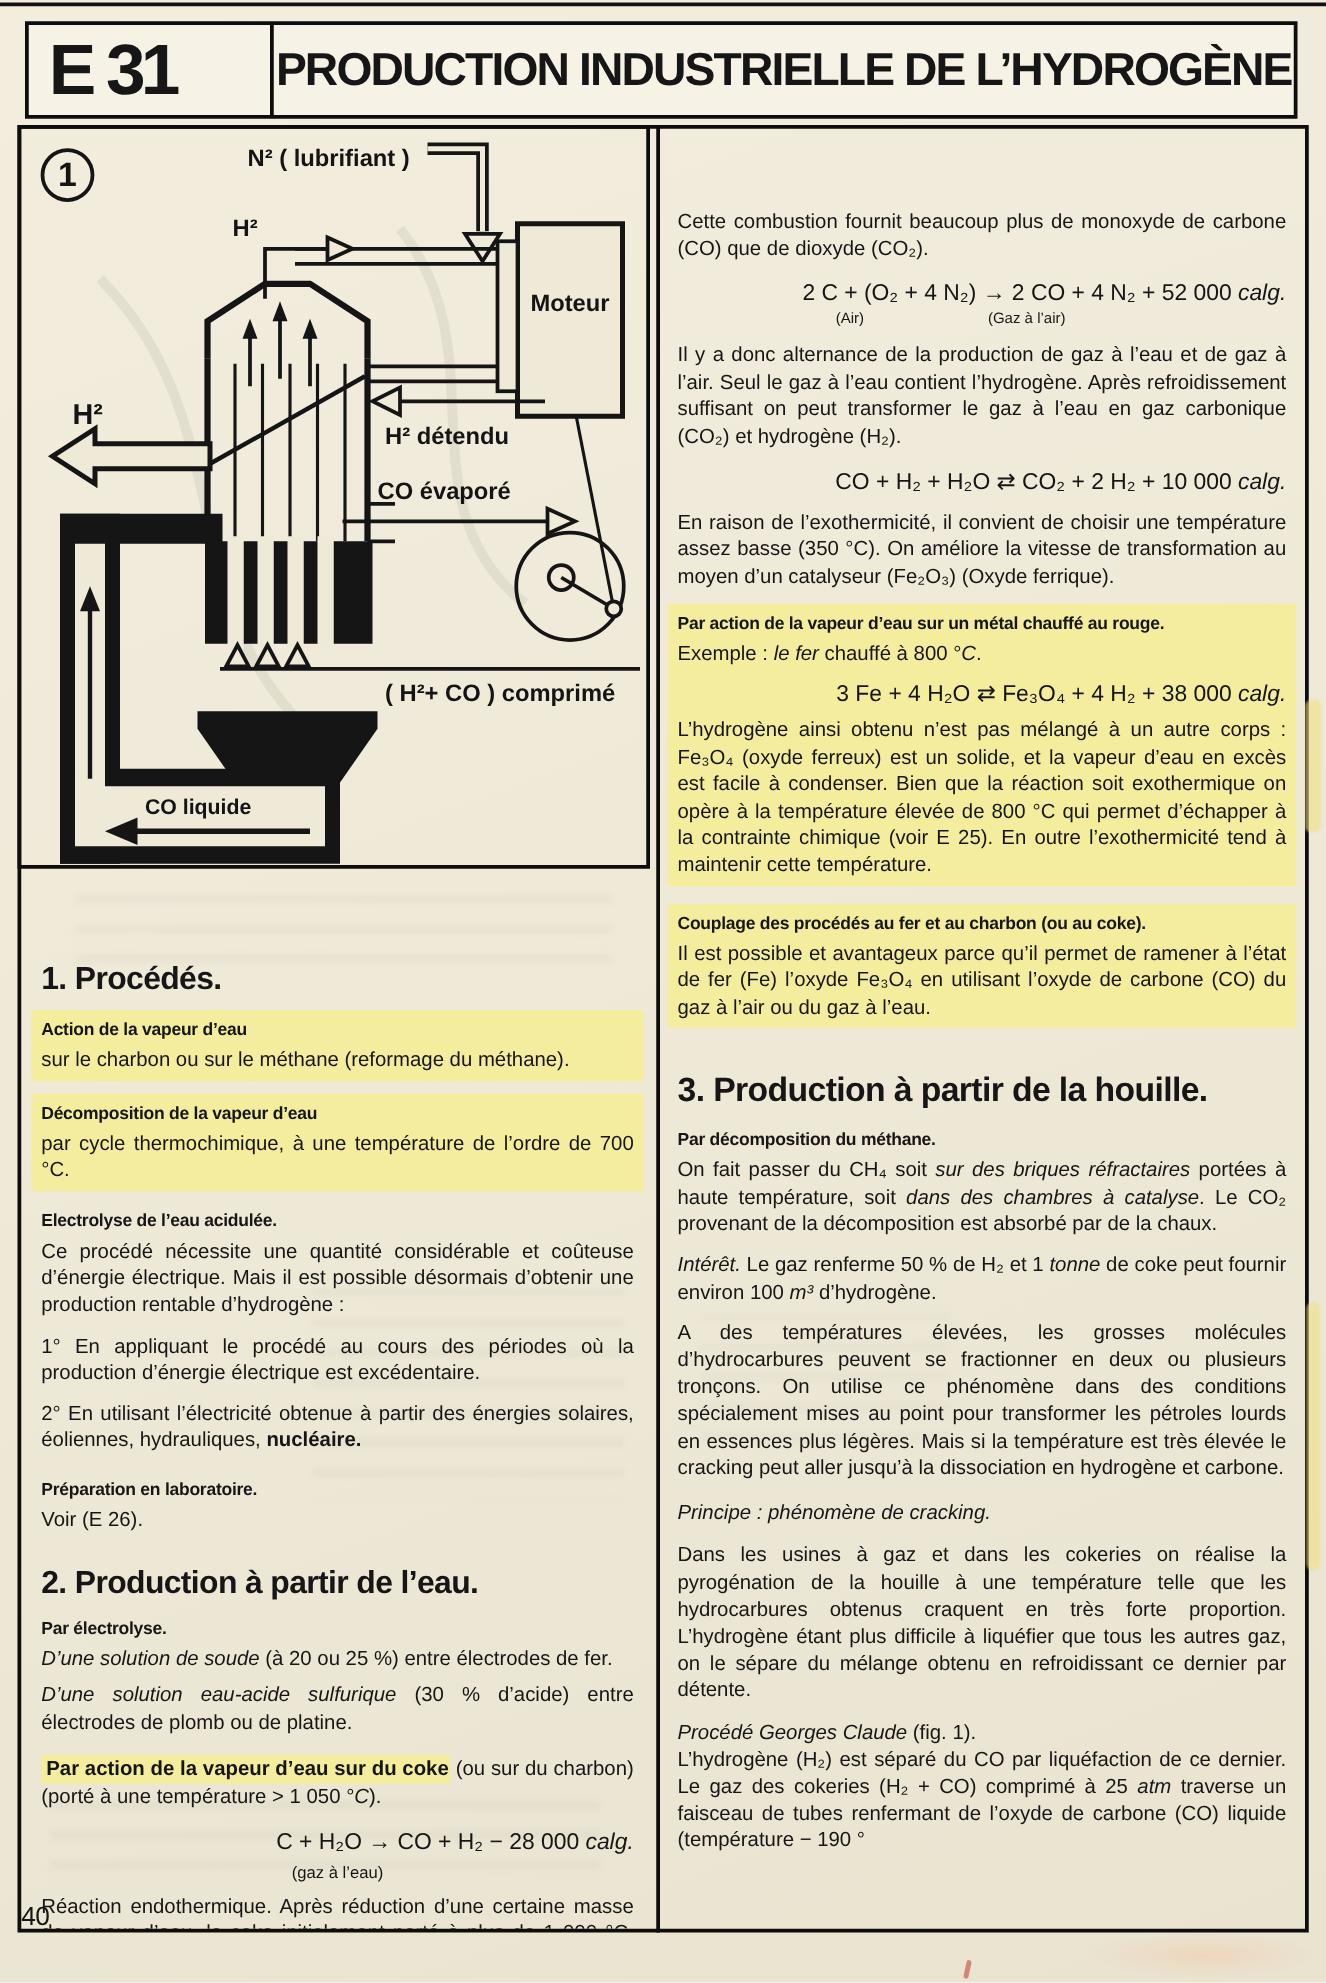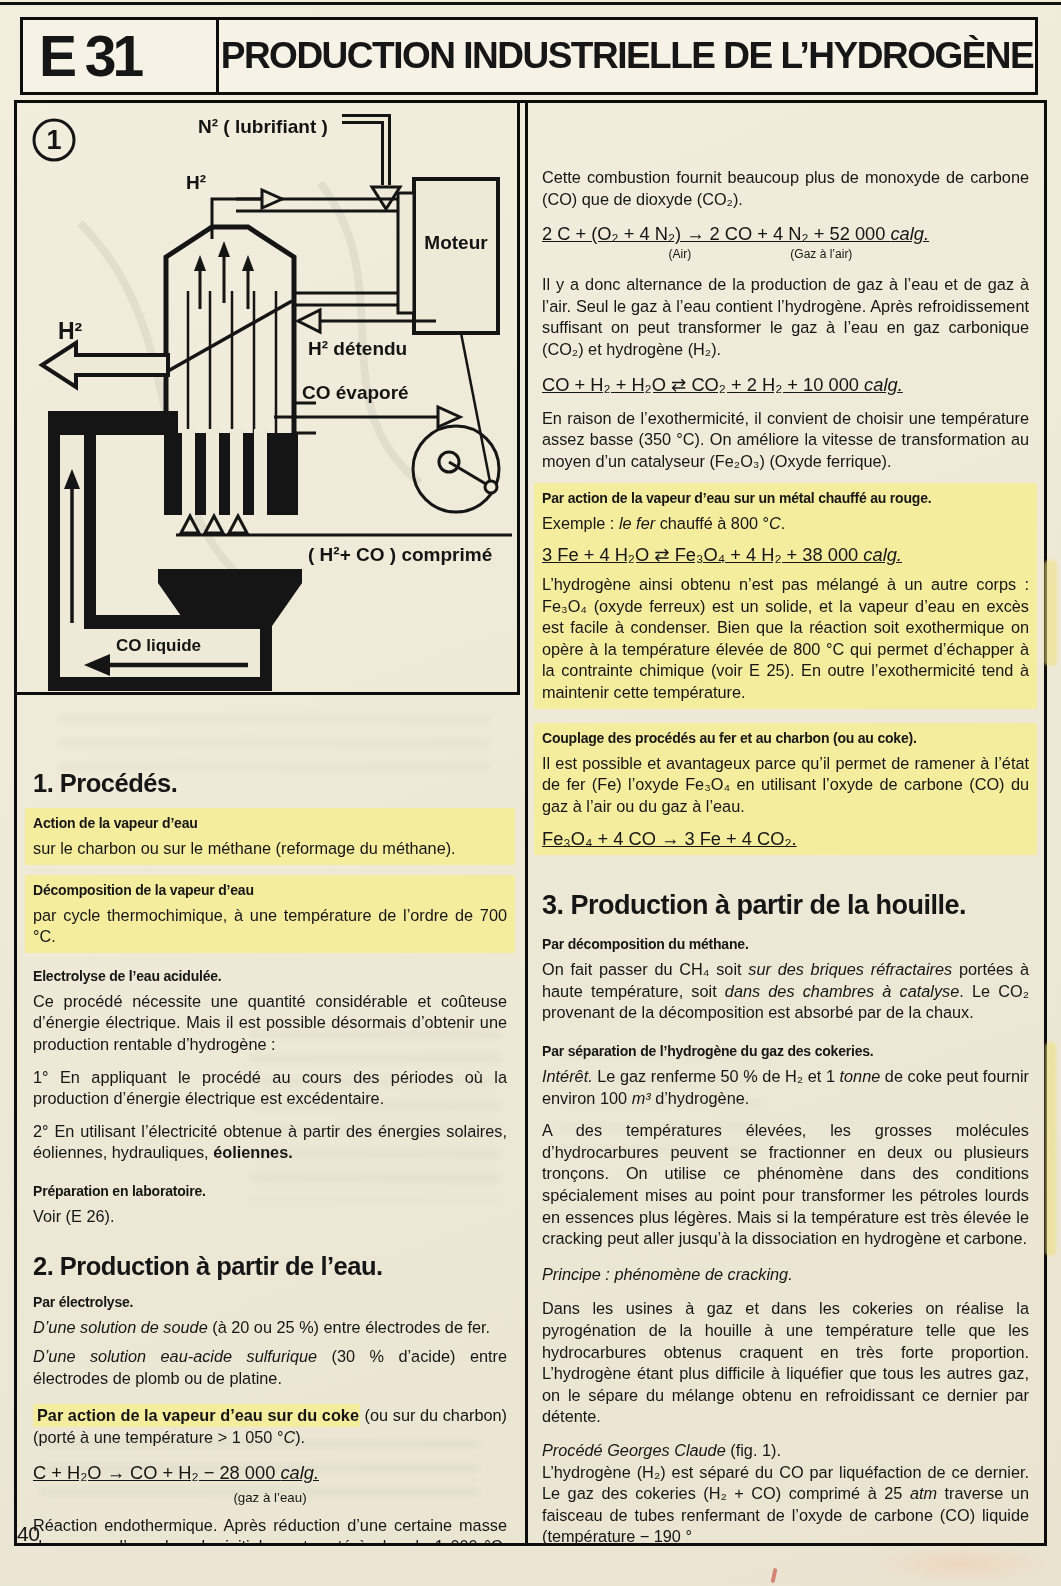--- a/index.html
+++ b/index.html
@@ -31,21 +31,21 @@
     border:3px solid #0d0d0d;background:transparent;}
   
   .left-col{position:absolute;left:17px;top:697px;width:506px;height:846px;
     padding:50px 16px 0 16px;overflow:hidden;}
   .right-col{position:absolute;left:530px;top:103px;width:515px;height:1440px;
     padding:64px 16px 0 12px;overflow:hidden;}
   
   .body-txt{font-size:16.3px;line-height:21.6px;text-align:justify;margin:0 0 11px 0;}
   .h-sec{font-size:25.5px;font-weight:700;letter-spacing:-0.5px;margin:14px 0 10px 0;}
   .h-sub{font-size:14px;font-weight:700;letter-spacing:-0.2px;margin:12px 0 3px 0;line-height:23px;}
-  .eq{font-size:18.3px;text-align:left;margin:12px 0 12px 0;line-height:23px;white-space:nowrap;text-decoration:underline;}
+  .eq{font-size:18.3px;text-align:right;margin:12px 0 12px 0;line-height:23px;white-space:nowrap;}
   .eq-subs{position:relative;height:17px;font-size:12px;}
   .eq-sub{position:absolute;top:-2px;}
   .eq-note{font-size:13.3px;text-align:center;margin:-6px 0 10px 0;}
   .hl{background:var(--hl);padding:4px 8px 5px 8px;margin:10px -8px 10px -8px;border-radius:2px;}
   .hl .h-sub{margin-top:0;}
   .run-i{font-style:italic;}
   .run-b{font-weight:700;}
   .run-hl{background:var(--hl);padding:2px 1px 3px 4px;}
   .italic{font-style:italic;}
   
@@ -191,21 +191,21 @@
   </div>
 
   <div class="hl">
     <div class="h-sub">Décomposition de la vapeur d’eau</div>
     <p class="body-txt" style="margin:0">par cycle thermochimique, à une température de l’ordre de 700 °C.</p>
   </div>
 
   <div class="h-sub">Electrolyse de l’eau acidulée.</div>
   <p class="body-txt">Ce procédé nécessite une quantité considérable et coûteuse d’énergie électrique. Mais il est possible désormais d’obtenir une production rentable d’hydrogène :</p>
   <p class="body-txt">1°  En appliquant le procédé au cours des périodes où la production d’énergie électrique est excédentaire.</p>
-  <p class="body-txt"><span>2°  En utilisant l’électricité obtenue à partir des énergies solaires, éoliennes, hydrauliques, </span><span class="run-b">éoliennes.</span></p>
+  <p class="body-txt"><span>2°  En utilisant l’électricité obtenue à partir des énergies solaires, éoliennes, hydrauliques, </span><span class="run-b">nucléaire.</span></p>
 
   <div class="h-sub" style="margin-top:16px">Préparation en laboratoire.</div>
   <p class="body-txt">Voir (E 26).</p>
 
   <h2 class="h-sec" style="margin-top:24px">2.  Production à partir de l’eau.</h2>
 
   <div class="h-sub" style="margin-top:4px">Par électrolyse.</div>
   <p class="body-txt" style="margin-bottom:8px"><span class="run-i">D’une solution de soude</span><span> (à 20 ou 25 %) entre électrodes de fer.</span></p>
   <p class="body-txt"><span class="run-i">D’une solution eau-acide sulfurique</span><span> (30 % d’acide) entre électrodes de plomb ou de platine.</span></p>
 
@@ -243,29 +243,27 @@
     <p class="body-txt" style="margin:2px 0 2px 0"><span>Exemple : </span><span class="run-i">le fer</span><span> chauffé à 800 °</span><span class="run-i">C</span><span>.</span></p>
     <div class="eq" style="margin:8px 0">
       <span><span>3 Fe + 4 H₂O ⇄ Fe₃O₄ + 4 H₂ + 38 000 </span><span class="run-i">calg.</span></span>
     </div>
     <p class="body-txt" style="margin:4px 0 0 0">L’hydrogène ainsi obtenu n’est pas mélangé à un autre corps : Fe₃O₄ (oxyde ferreux) est un solide, et la vapeur d’eau en excès est facile à condenser. Bien que la réaction soit exothermique on opère à la température élevée de 800 °C qui permet d’échapper à la contrainte chimique (voir E 25). En outre l’exothermicité tend à maintenir cette température.</p>
   </div>
 
   <div class="hl" style="margin-top:14px">
     <div class="h-sub"><span class="run-b">Couplage des procédés au fer et au charbon</span><span> (ou au coke).</span></div>
     <p class="body-txt" style="margin:2px 0 0 0">Il est possible et avantageux parce qu’il permet de ramener à l’état de fer (Fe) l’oxyde Fe₃O₄ en utilisant l’oxyde de carbone (CO) du gaz à l’air ou du gaz à l’eau.</p>
-    <div class="eq" style="margin:10px 0 0 0">Fe₃O₄ + 4 CO  →  3 Fe + 4 CO₂.</div>
   </div>
 
   <h2 class="h-sec" style="margin-top:35px;font-size:27px">3.  Production à partir de la houille.</h2>
 
   <div class="h-sub">Par décomposition du méthane.</div>
   <p class="body-txt"><span>On fait passer du CH₄ soit </span><span class="run-i">sur des briques réfractaires</span><span> portées à haute température, soit </span><span class="run-i">dans des chambres à catalyse</span><span>. Le CO₂ provenant de la décomposition est absorbé par de la chaux.</span></p>
 
-  <div class="h-sub" style="margin-top:16px">Par séparation de l’hydrogène du gaz des cokeries.</div>
   <p class="body-txt"><span class="run-i">Intérêt.</span><span> Le gaz renferme 50 % de H₂ et 1 </span><span class="run-i">tonne</span><span> de coke peut fournir environ 100 </span><span class="run-i">m³</span><span> d’hydrogène.</span></p>
 
   <p class="body-txt">A des températures élevées, les grosses molécules d’hydrocarbures peuvent se fractionner en deux ou plusieurs tronçons. On utilise ce phénomène dans des conditions spécialement mises au point pour transformer les pétroles lourds en essences plus légères. Mais si la température est très élevée le cracking peut aller jusqu’à la dissociation en hydrogène et carbone.</p>
   <p class="body-txt italic" style="margin-top:14px">Principe : phénomène de cracking.</p>
 
   <p class="body-txt" style="margin-top:13px">Dans les usines à gaz et dans les cokeries on réalise la pyrogénation de la houille à une température telle que les hydrocarbures obtenus craquent en très forte proportion. L’hydrogène étant plus difficile à liquéfier que tous les autres gaz, on le sépare du mélange obtenu en refroidissant ce dernier par détente.</p>
 
   <p class="body-txt" style="margin:12px 0 0 0"><span class="run-i">Procédé Georges Claude</span><span> (fig. 1).</span></p>
   <p class="body-txt" style="margin-top:0"><span>L’hydrogène (H₂) est séparé du CO par liquéfaction de ce dernier. Le gaz des cokeries (H₂ + CO) comprimé à 25 </span><span class="run-i">atm</span><span> traverse un faisceau de tubes renfermant de l’oxyde de carbone (CO) liquide (température − 190 °</span></p>
 </div>

